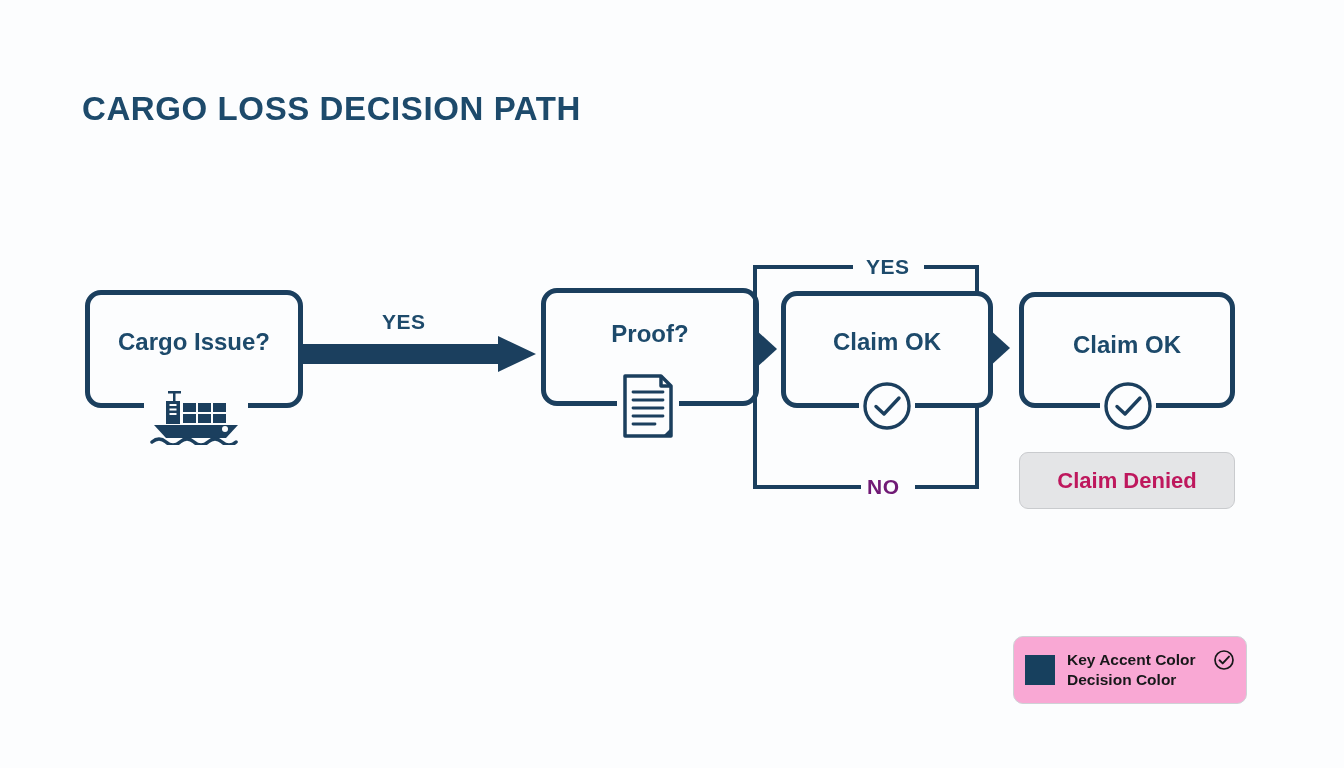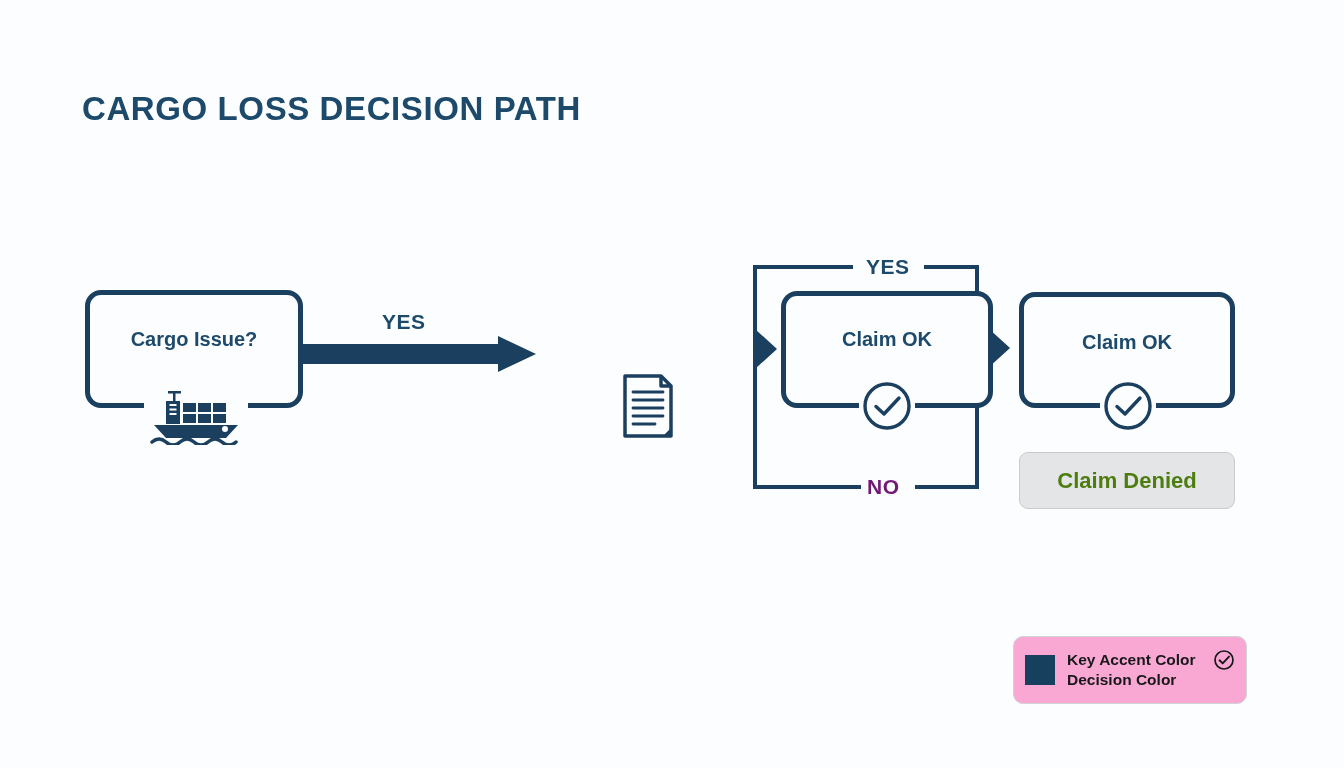--- a/index.html
+++ b/index.html
@@ -35,21 +35,21 @@
     box-sizing: border-box;
     border: 5px solid #1b3f5e;
     border-radius: 16px;
     background: #fcfdfe;
   }
   .node-label {
     position: absolute;
     left: 0;
     right: 0;
     text-align: center;
-    font-size: 20px;
+    font-size: 24px;
     font-weight: bold;
     color: #1d4a6b;
     white-space: nowrap;
   }
 
   
   #node-cargo-issue { left: 85px;  top: 290px;  width: 218px; height: 118px; }
   #node-proof       { left: 541px; top: 288px;  width: 218px; height: 118px; }
   #node-claim-ok-1  { left: 781px; top: 291px;  width: 212px; height: 117px; }
   #node-claim-ok-2  { left: 1019px;top: 292px;  width: 216px; height: 116px; }
@@ -142,21 +142,21 @@
     height: 57px;
     box-sizing: border-box;
     background: #e4e5e7;
     border: 1px solid #c9cbce;
     border-radius: 9px;
     display: flex;
     align-items: center;
     justify-content: center;
     font-size: 22px;
     font-weight: bold;
-    color: #4d7c0f;
+    color: #be185d;
   }
 
   
   #legend {
     position: absolute;
     left: 1013px;
     top: 636px;
     width: 234px;
     height: 68px;
     box-sizing: border-box;
@@ -224,20 +224,23 @@
     </svg>
   </div>
 
   <div id="arrow-yes-main">
     <svg width="234" height="36" viewBox="0 0 234 36">
       <path d="M0 8 L196 8 L196 0 L234 18 L196 36 L196 28 L0 28 Z" fill="#1b3f5e"></path>
     </svg>
   </div>
   <div id="label-yes-main">YES</div>
 
+  <div class="node" id="node-proof">
+    <div class="node-label">Proof?</div>
+  </div>
   <div class="straddle-icon" id="icon-document">
     <svg width="54" height="66" viewBox="0 0 54 66">
       <path d="M4 3 H40 L50 13 V63 H4 Z" fill="none" stroke="#1b3f5e" stroke-width="3.5" stroke-linejoin="round"></path>
       <path d="M40 3 V13 H50" fill="none" stroke="#1b3f5e" stroke-width="3.5" stroke-linejoin="round"></path>
       <g stroke="#1b3f5e" stroke-width="2.8" stroke-linecap="round">
         <line x1="12" y1="19" x2="42" y2="19"></line>
         <line x1="12" y1="27" x2="42" y2="27"></line>
         <line x1="12" y1="35" x2="42" y2="35"></line>
         <line x1="12" y1="43" x2="42" y2="43"></line>
         <line x1="12" y1="51" x2="34" y2="51"></line>

